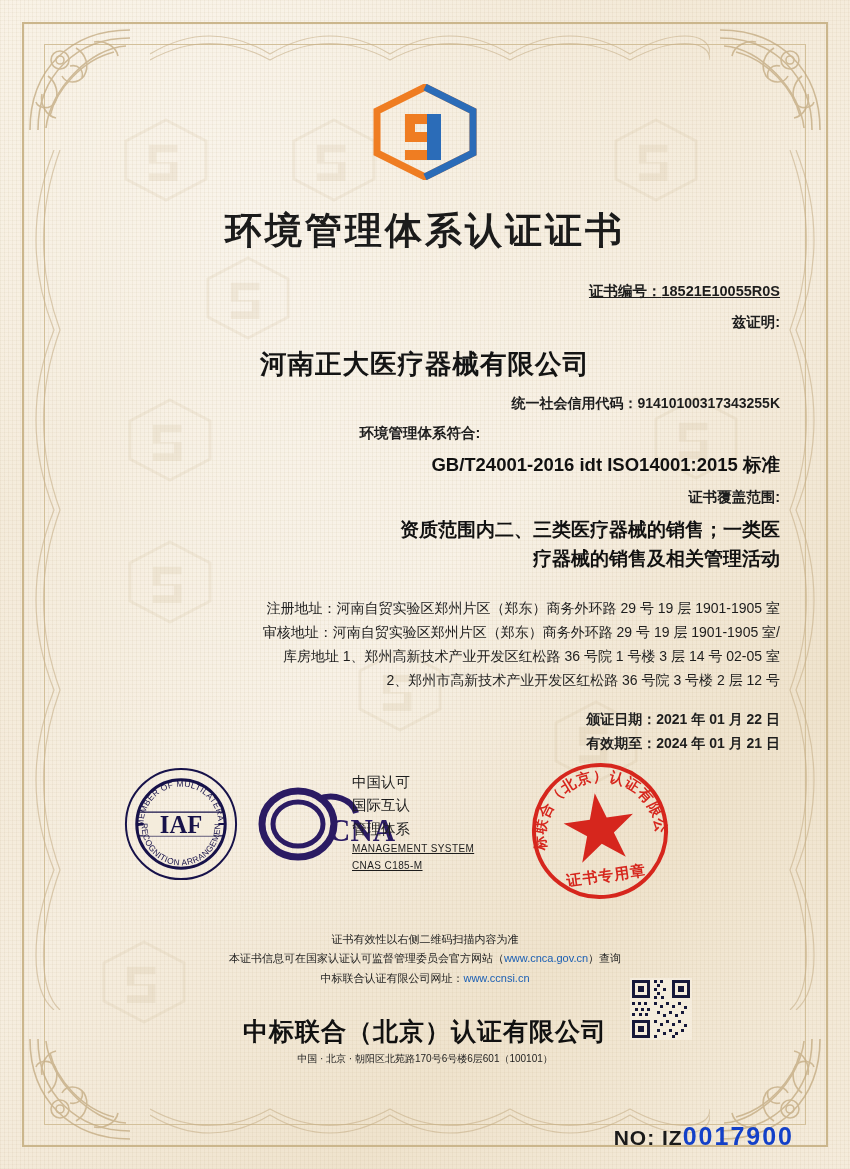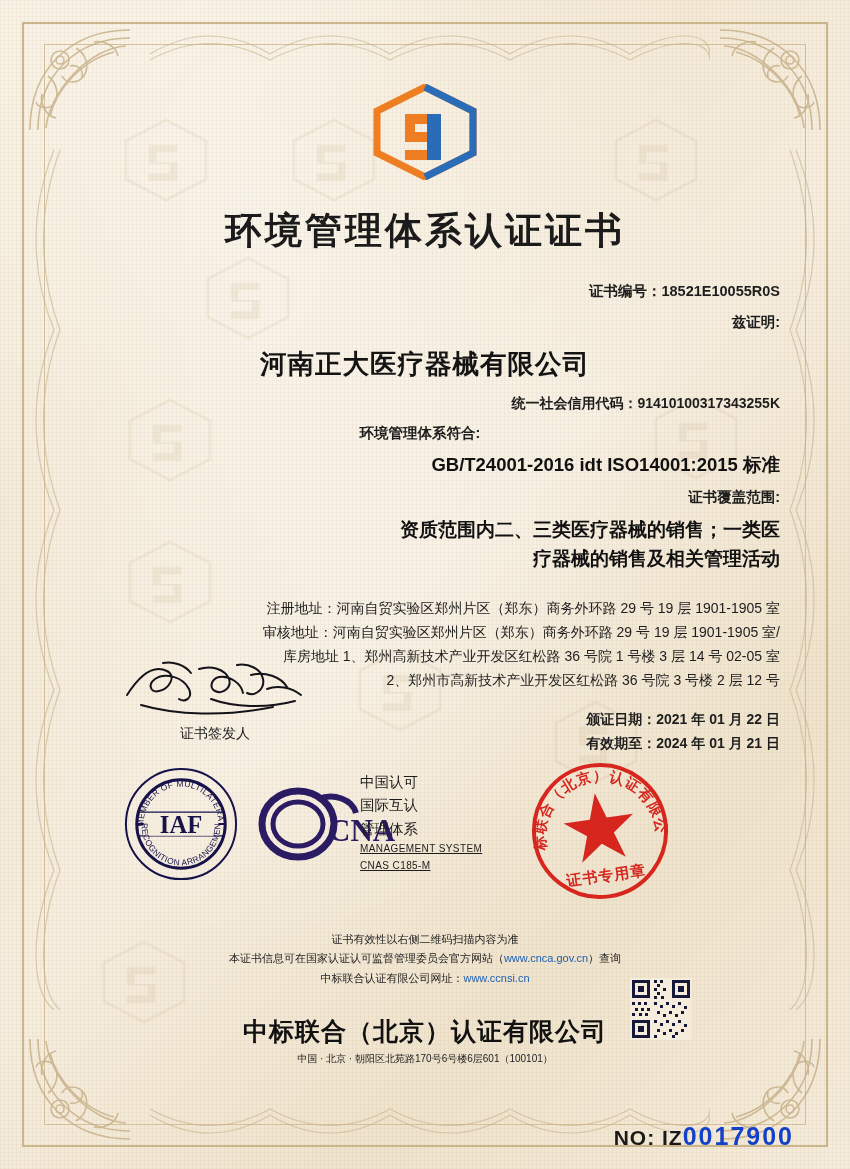--- a/index.html
+++ b/index.html
@@ -103,20 +103,21 @@
 
   .cert-no {
     margin-top: 26px;
     width: 100%;
     text-align: right;
     font-size: 14.5px;
     font-weight: bold;
     color: #1d1d1d;
     padding-right: 10px;
     box-sizing: border-box;
+    text-decoration: underline;
   }
 
   .hereby {
     margin-top: 12px;
     width: 100%;
     text-align: right;
     font-size: 14.5px;
     font-weight: bold;
     color: #1d1d1d;
     padding-right: 10px;
@@ -246,21 +247,21 @@
   }
   .cnas-mark {
     position: absolute;
     left: 196px;
     top: 18px;
     width: 140px;
     height: 82px;
   }
   .cnas-text {
     position: absolute;
-    left: 300px;
+    left: 292px;
     top: 6px;
     font-size: 14.5px;
     line-height: 1.62;
     color: #1d1d1d;
   }
   .cnas-text .en {
     letter-spacing: 0.4px;
     font-size: 10px;
     text-decoration: underline;
   }
@@ -507,35 +508,20 @@
       <div>库房地址 1、郑州高新技术产业开发区红松路 36 号院 1 号楼 3 层 14 号 02-05 室</div>
       <div>2、郑州市高新技术产业开发区红松路 36 号院 3 号楼 2 层 12 号</div>
     </div>
 
     <div class="dates">
       <div>颁证日期：2021 年 01 月 22 日</div>
       <div>有效期至：2024 年 01 月 21 日</div>
     </div>
   </div>
 
-  <div class="signature-block">
-    <svg class="signature-svg" viewBox="0 0 200 64">
-      <g fill="none" stroke="#14131a" stroke-width="2" stroke-linecap="round">
-        <path d="M12 40 C26 18 40 10 52 16 C62 21 54 34 44 36 C36 38 32 30 40 24 C50 17 68 22 74 34 C78 43 70 48 64 44"></path>
-        <path d="M48 8 C58 6 70 10 76 18"></path>
-        <path d="M84 14 C96 10 110 14 114 24 C117 32 108 40 100 36 C94 33 96 24 104 22 C114 20 126 28 128 38"></path>
-        <path d="M122 10 C134 8 146 14 148 24 C150 34 140 42 132 38"></path>
-        <path d="M136 20 C150 16 166 22 172 32"></path>
-        <path d="M152 34 C162 30 176 32 186 40"></path>
-        <path d="M96 44 C118 52 150 54 180 46"></path>
-        <path d="M26 50 C60 60 110 62 158 52"></path>
-      </g>
-    </svg>
-    <div class="signature-label">证书签发人</div>
-  </div>
 
   <div class="marks-row">
 
     <svg class="iaf-mark" viewBox="0 0 120 120">
       <circle cx="60" cy="60" r="45" fill="none" stroke="#17124a" stroke-width="3"></circle>
       <circle cx="60" cy="60" r="56" fill="none" stroke="#17124a" stroke-width="2"></circle>
       <path d="M16 60 h88" stroke="#17124a" stroke-width="2"></path>
       <path d="M16 48 h88" stroke="#17124a" stroke-width="1.2"></path>
       <path d="M16 72 h88" stroke="#17124a" stroke-width="1.2"></path>
       <rect x="22" y="50" width="76" height="22" fill="#f4ecdc" stroke="none"></rect>

